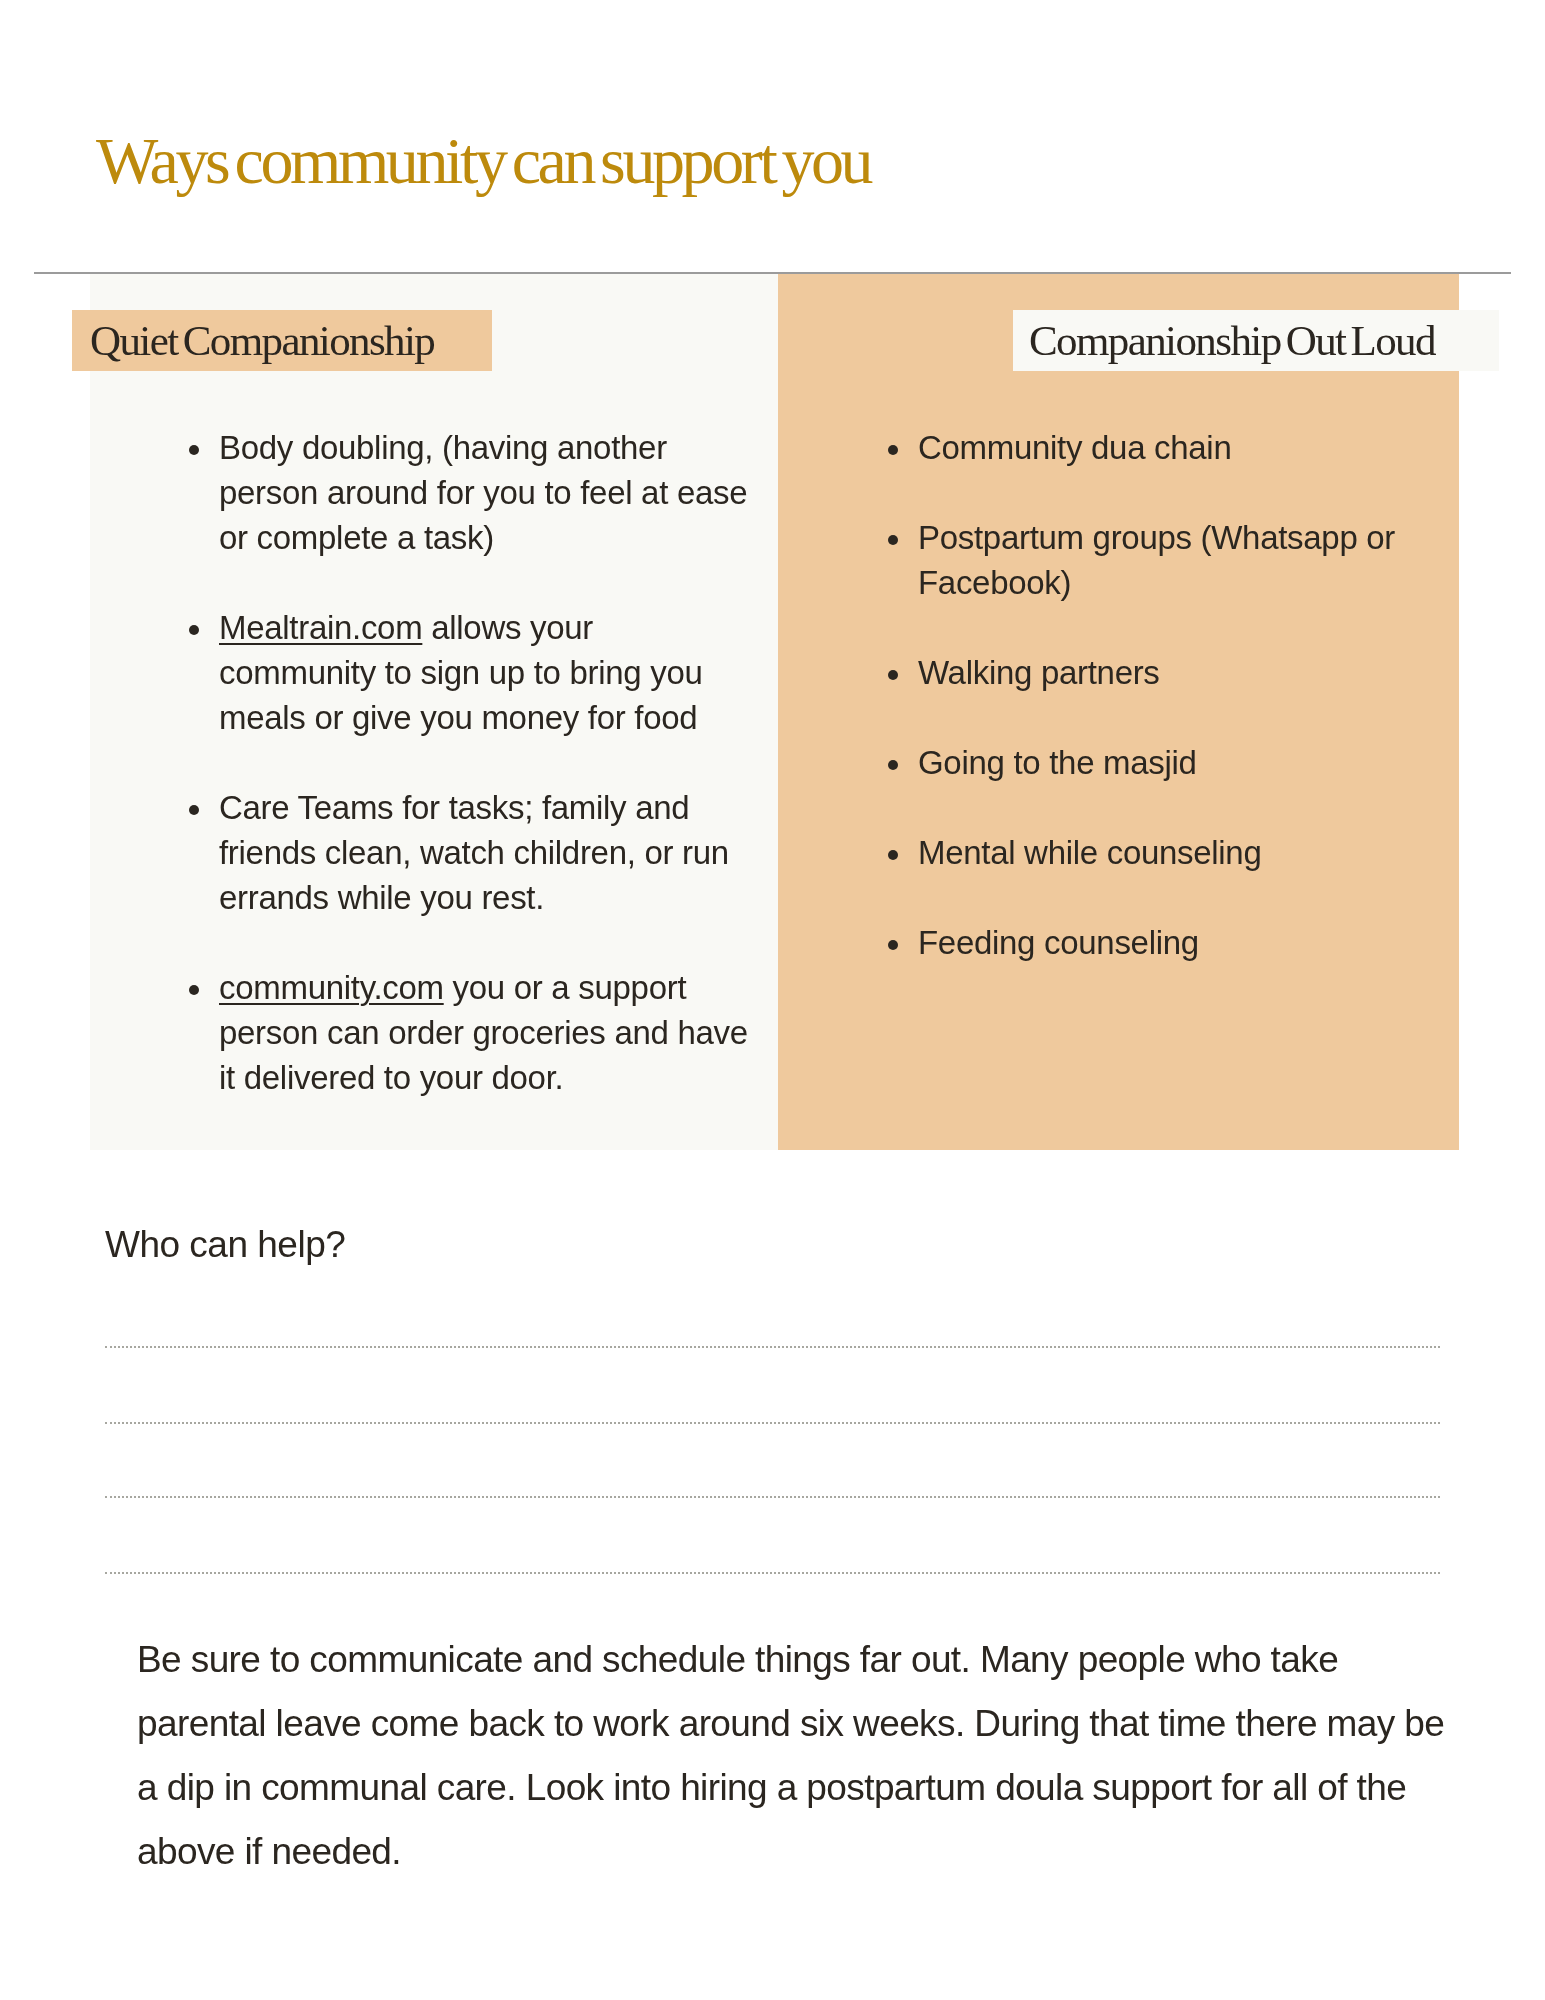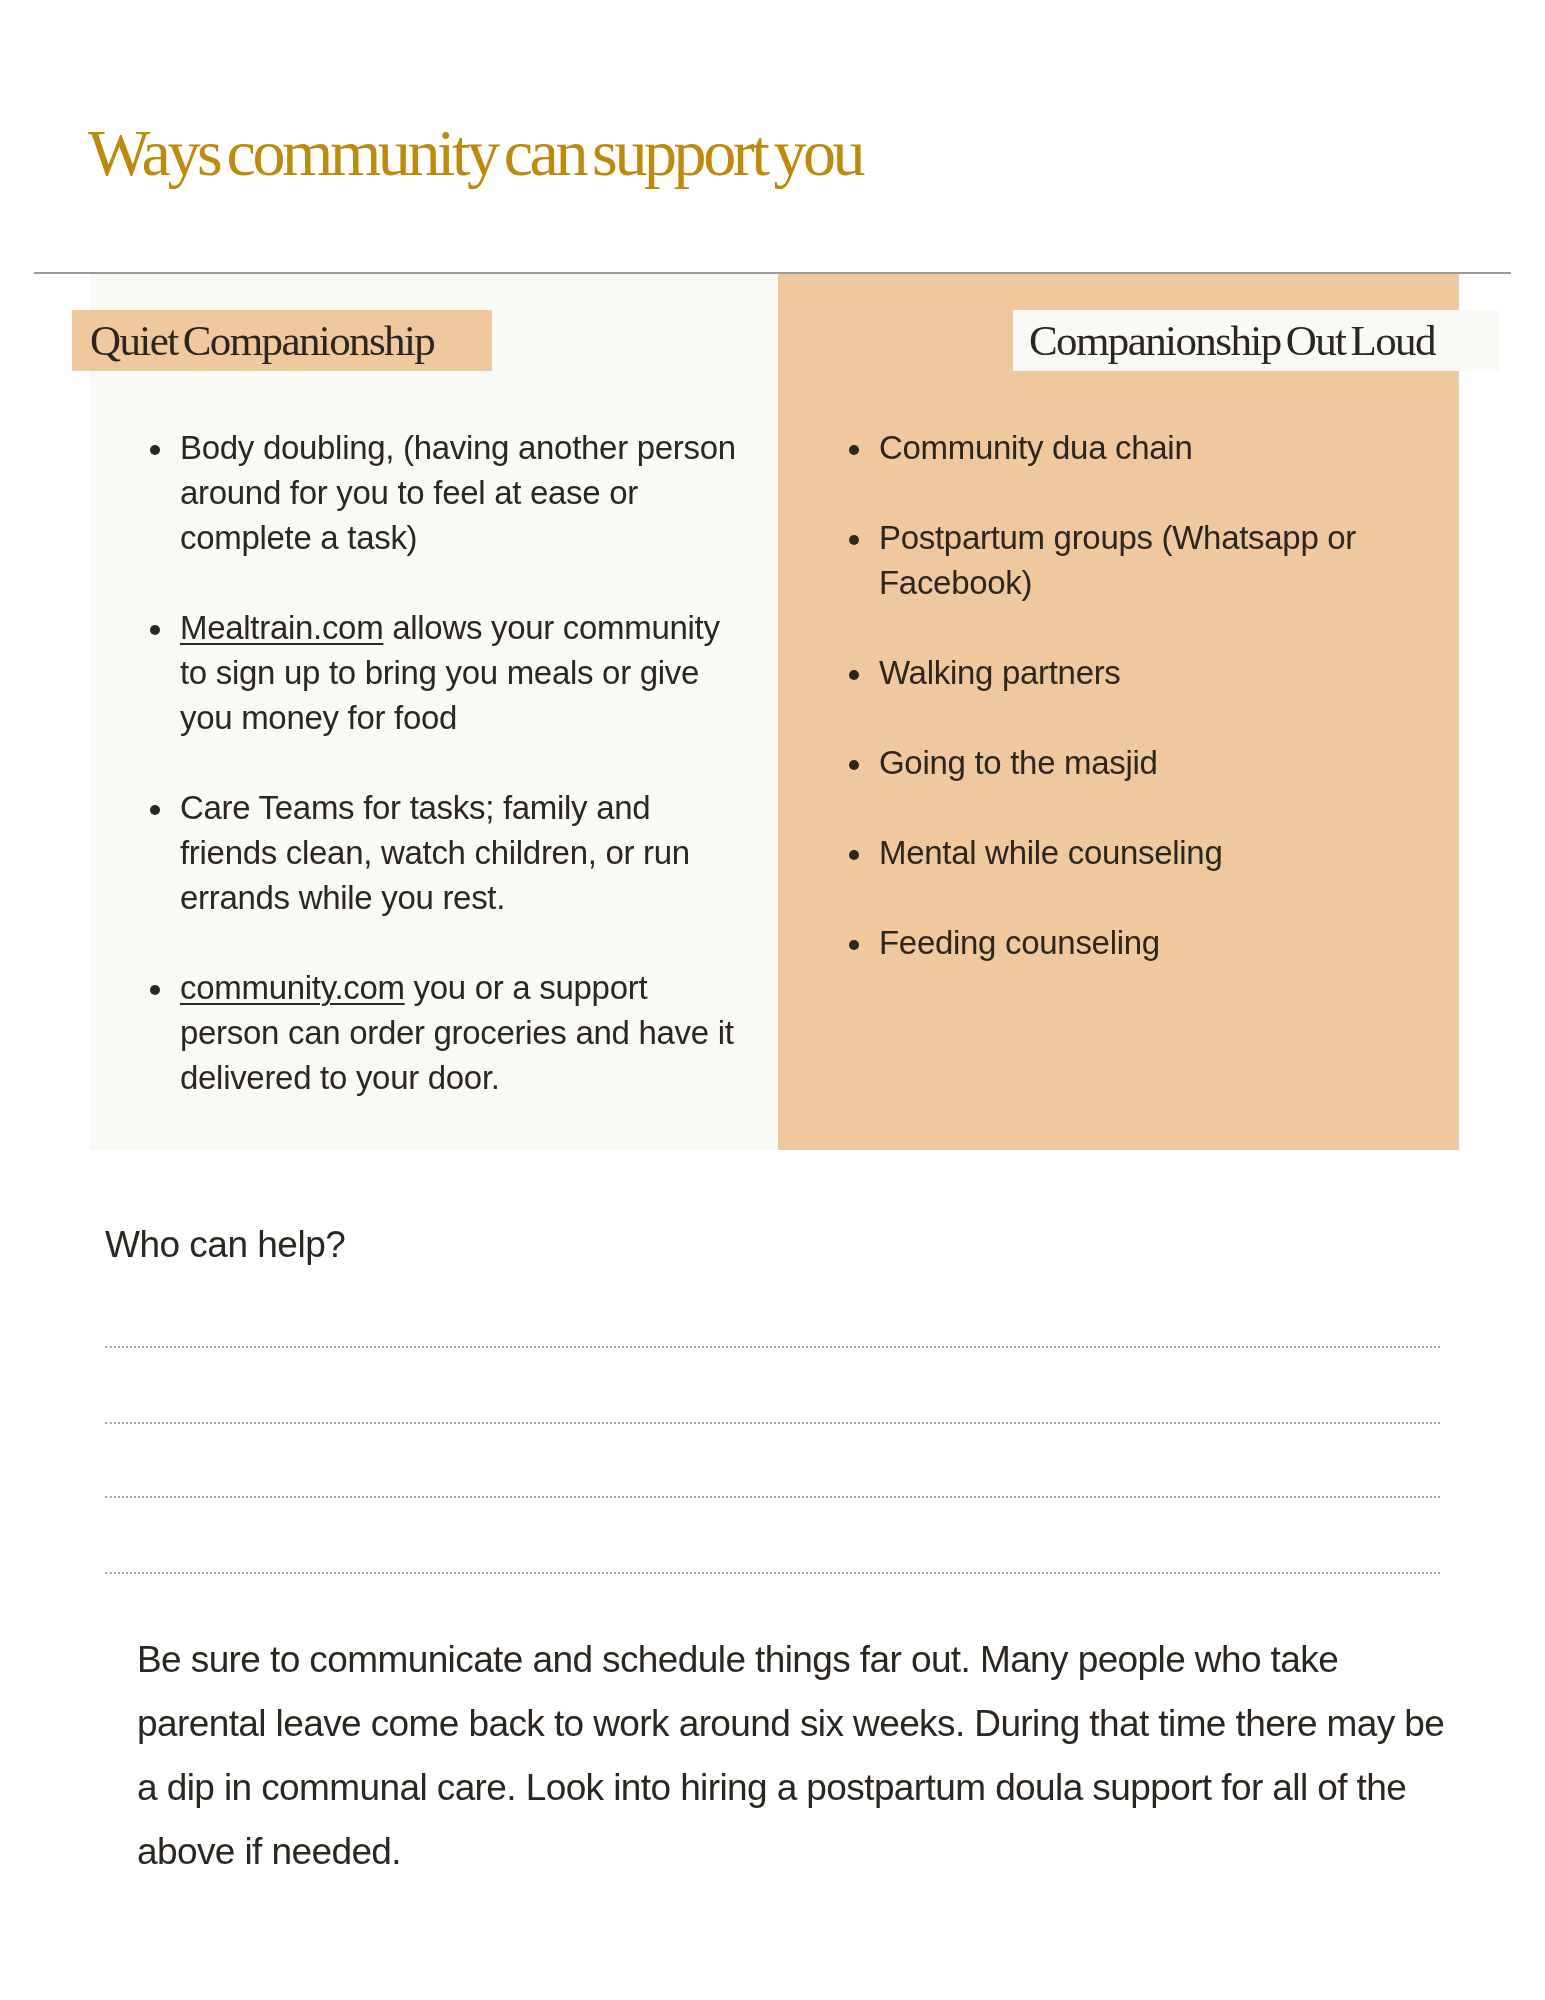--- a/index.html
+++ b/index.html
@@ -12,21 +12,21 @@
       height: 2000px;
       position: relative;
       overflow: hidden;
       font-family: "Liberation Sans", sans-serif;
       color: #2b2620;
     }
     .title {
       position: absolute;
       left: 88px;
       top: 108px;
-      margin: 0;
+      margin: 8px;
       font-family: "Liberation Serif", serif;
       font-weight: normal;
       font-size: 66px;
       line-height: 90px;
       letter-spacing: -3.4px;
       word-spacing: -6px;
       color: #bd8a0c;
       white-space: nowrap;
     }
     .divider {
@@ -84,20 +84,21 @@
       padding: 0;
       list-style: none;
       font-size: 33px;
       line-height: 45px;
       letter-spacing: -0.3px;
       color: #2b2620;
     }
     .list li {
       position: relative;
       margin-bottom: 45px;
+      margin-left: 39px;
     }
     .list li::before {
       content: "";
       position: absolute;
       left: -30px;
       top: 20px;
       width: 10px;
       height: 10px;
       border-radius: 50%;
       background: #2b2620;

